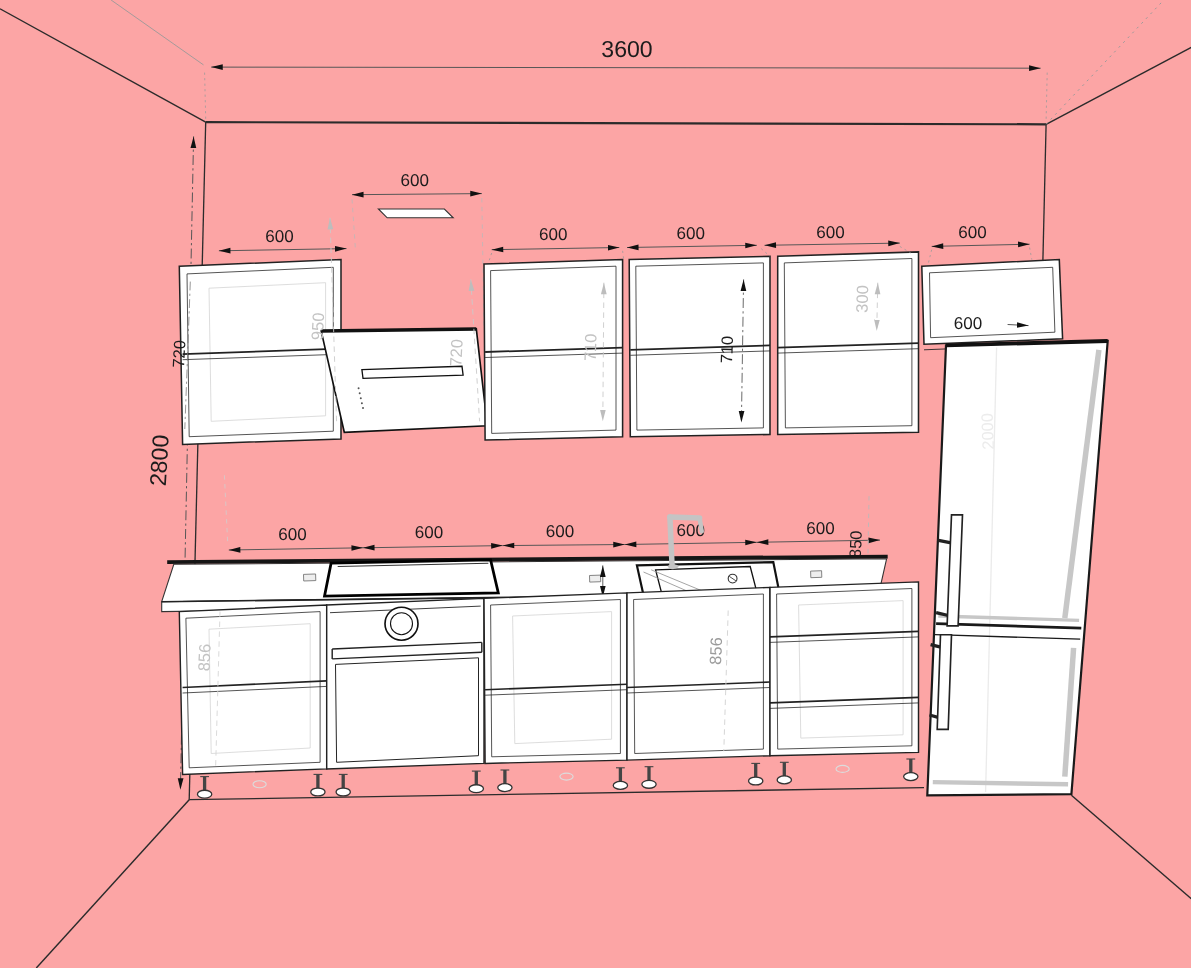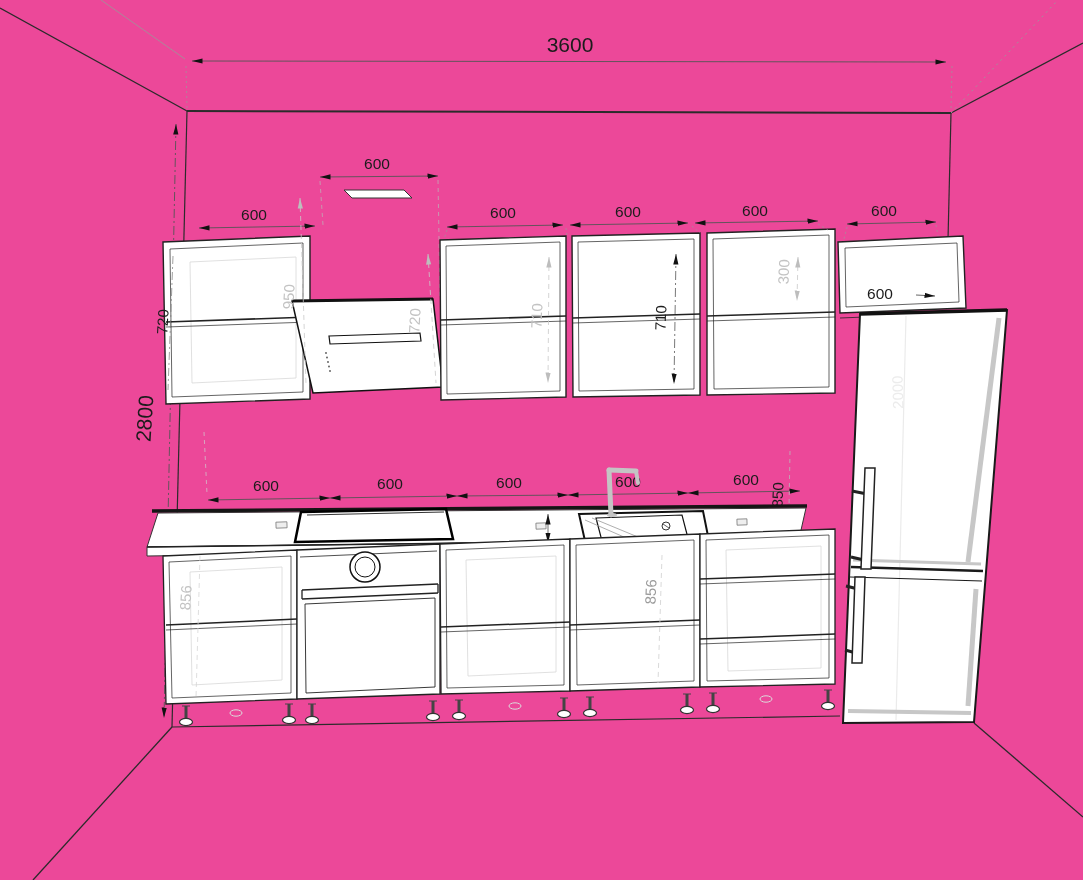--- a/index.html
+++ b/index.html
@@ -1,16 +1,16 @@
 <!DOCTYPE html>
 <html><head>
 <meta charset="utf-8">
 <style>
   html,body{margin:0;padding:0;background:#fff;}
-  .stage{position:relative;width:1083px;height:880px;background:#ec4899;overflow:hidden;
+  .stage{position:relative;width:1083px;height:880px;background:#fca5a5;overflow:hidden;
          font-family:"Liberation Sans",sans-serif;}
   svg{display:block}
   text{font-family:"Liberation Sans",sans-serif;fill:#1c1c1c;}
   .dimBig{font-size:21px;}
   .dim{font-size:15.5px;}
   .dimSmall{font-size:15px;}
   .lt{fill:#c3c3c3;}
   .mid{fill:#9b9b9b;}
   .ghost{fill:#ececec;}
 </style>

